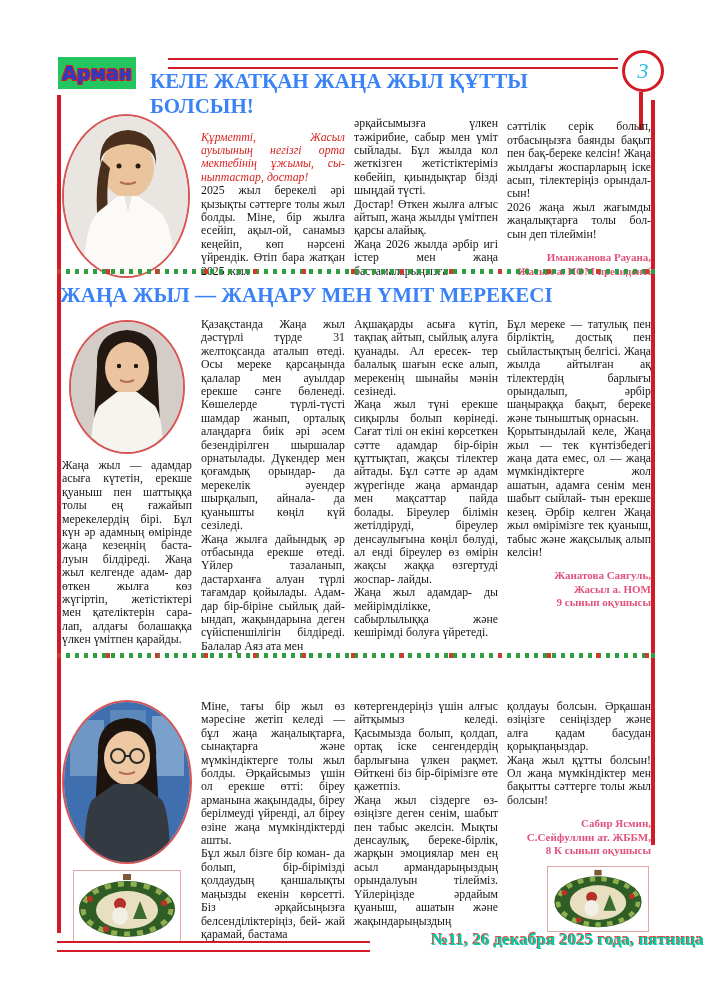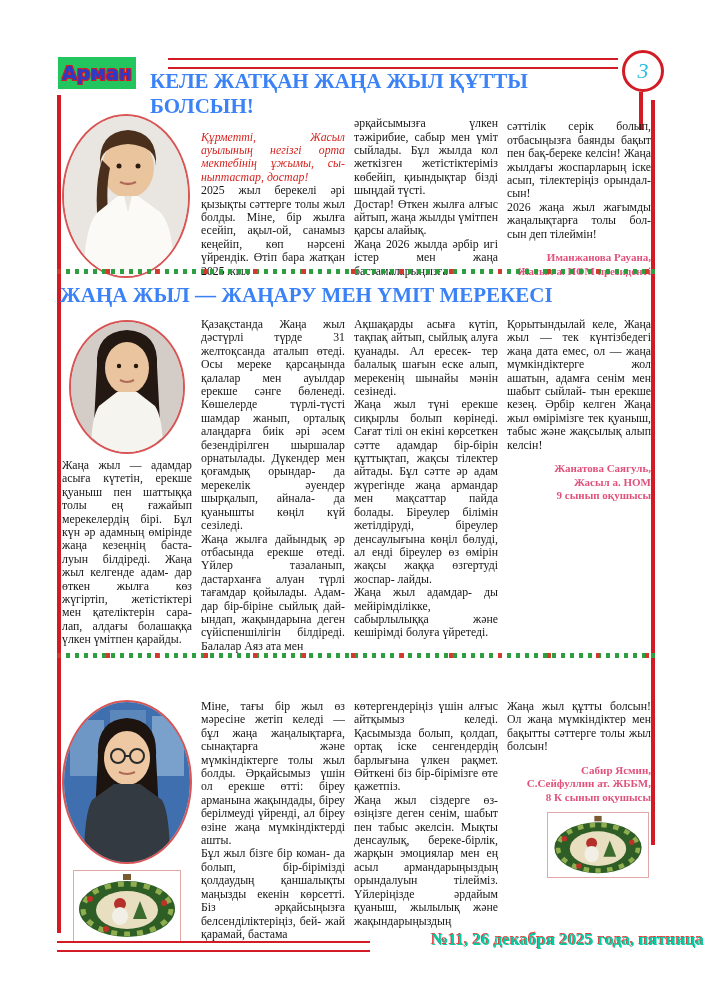--- a/index.html
+++ b/index.html
@@ -141,20 +141,21 @@
     <div class="col">
       <p>Қазақстанда Жаңа жыл дәстүрлі түрде 31 желтоқсанда аталып өтеді. Осы мереке қарсаңында қалалар мен ауылдар ерекше сәнге бөленеді. Көшелерде түрлі-түсті шамдар жанып, орталық алаңдарға биік әрі әсем безендірілген шыршалар орнатылады. Дүкендер мен қоғамдық орындар- да мерекелік әуендер шырқалып, айнала- да қуанышты көңіл күй сезіледі.</p>
       <p>Жаңа жылға дайындық әр отбасында ерекше өтеді. Үйлер тазаланып, дастарханға алуан түрлі тағамдар қойылады. Адам- дар бір-біріне сыйлық дай- ындап, жақындарына деген сүйіспеншілігін білдіреді. Балалар Аяз ата мен</p>
     </div>
     <div class="col">
       <p>Ақшақарды асыға күтіп, тақпақ айтып, сыйлық алуға қуанады. Ал ересек- тер балалық шағын еске алып, мерекенің шынайы мәнін сезінеді.</p>
       <p>Жаңа жыл түні ерекше сиқырлы болып көрінеді. Сағат тілі он екіні көрсеткен сәтте адамдар бір-бірін құттықтап, жақсы тілектер айтады. Бұл сәтте әр адам жүрегінде жаңа армандар мен мақсаттар пайда болады. Біреулер білімін жетілдіруді, біреулер денсаулығына көңіл бөлуді, ал енді біреулер өз өмірін жақсы жаққа өзгертуді жоспар- лайды.</p>
       <p>Жаңа жыл адамдар- ды мейірімділікке, сабырлылыққа және кешірімді болуға үйретеді.</p>
     </div>
     <div class="col">
+      <p>Бұл мереке — татулық пен бірліктің, достық пен сыйластықтың белгісі. Жаңа жылда айтылған ақ тілектердің барлығы орындалып, әрбір шаңыраққа бақыт, береке және тыныштық орнасын.</p>
       <p>Қорытындылай келе, Жаңа жыл — тек күнтізбедегі жаңа дата емес, ол — жаңа мүмкіндіктерге жол ашатын, адамға сенім мен шабыт сыйлай- тын ерекше кезең. Әрбір келген Жаңа жыл өмірімізге тек қуаныш, табыс және жақсылық алып келсін!</p>
       <div class="attribution">
         <div>Жанатова Саягуль,</div>
         <div>Жасыл а. НОМ</div>
         <div>9 сынып оқушысы</div>
       </div>
     </div>
   </section>
 
   <div class="dots d2"></div>
@@ -190,23 +191,24 @@
           <circle cx="30" cy="56" r="3" fill="#c03028"></circle>
         </svg>
       </div>
     </div>
     <div class="col">
       <p>Міне, тағы бір жыл өз мәресіне жетіп келеді — бұл жаңа жаңалықтарға, сынақтарға және мүмкіндіктерге толы жыл болды. Әрқайсымыз үшін ол ерекше өтті: біреу арманына жақындады, біреу берілмеуді үйренді, ал біреу өзіне жаңа мүмкіндіктерді ашты.</p>
       <p>Бұл жыл бізге бір коман- да болып, бір-бірімізді қолдаудың қаншалықты маңызды екенін көрсетті. Біз әрқайсыңызға белсенділіктеріңіз, бей- жай қарамай, бастама</p>
     </div>
     <div class="col">
       <p>көтергендеріңіз үшін алғыс айтқымыз келеді. Қасымызда болып, қолдап, ортақ іске сенгендердің барлығына үлкен рақмет. Өйткені біз бір-бірімізге өте қажетпіз.</p>
-      <p>Жаңа жыл сіздерге өз- өзіңізге деген сенім, шабыт пен табыс әкелсін. Мықты денсаулық, береке-бірлік, жарқын эмоциялар мен ең асыл армандарыңыздың орындалуын тілейміз. Үйлеріңізде әрдайым қуаныш, жылылық және жақындарыңыздың</p>
-    </div>
-    <div class="col">
+      <p>Жаңа жыл сіздерге өз- өзіңізге деген сенім, шабыт пен табыс әкелсін. Мықты денсаулық, береке-бірлік, жарқын эмоциялар мен ең асыл армандарыңыздың орындалуын тілейміз. Үйлеріңізде әрдайым қуаныш, ашатын және жақындарыңыздың</p>
+    </div>
+    <div class="col">
+      <p>қолдауы болсын. Әрқашан өзіңізге сеніңіздер және алға қадам басудан қорықпаңыздар.</p>
       <p>Жаңа жыл құтты болсын! Ол жаңа мүмкіндіктер мен бақытты сәттерге толы жыл болсын!</p>
       <div class="attribution">
         <div>Сабир Ясмин,</div>
         <div>С.Сейфуллин ат. ЖББМ,</div>
         <div>8 К сынып оқушысы</div>
       </div>
       <div class="ornament orn-right">
         <svg width="96" height="60" viewBox="0 0 102 66">
           <rect x="47" y="1" width="8" height="6" fill="#7b5a33"></rect>
           <ellipse cx="51" cy="36" rx="48" ry="28" fill="#2f5d26"></ellipse>

